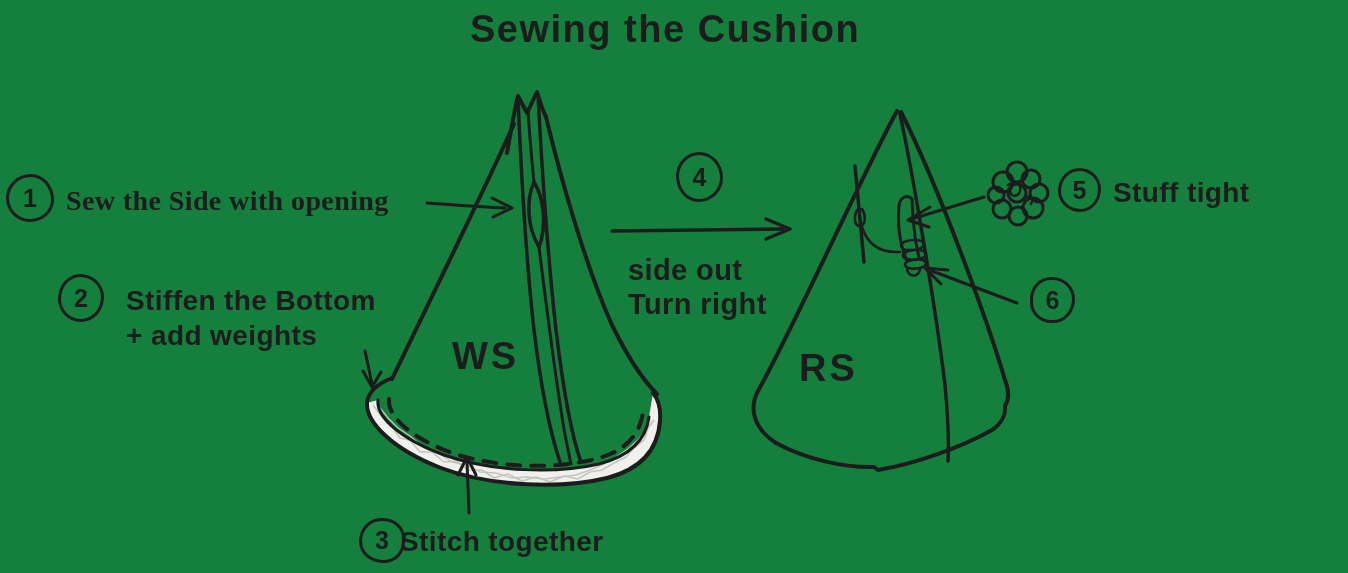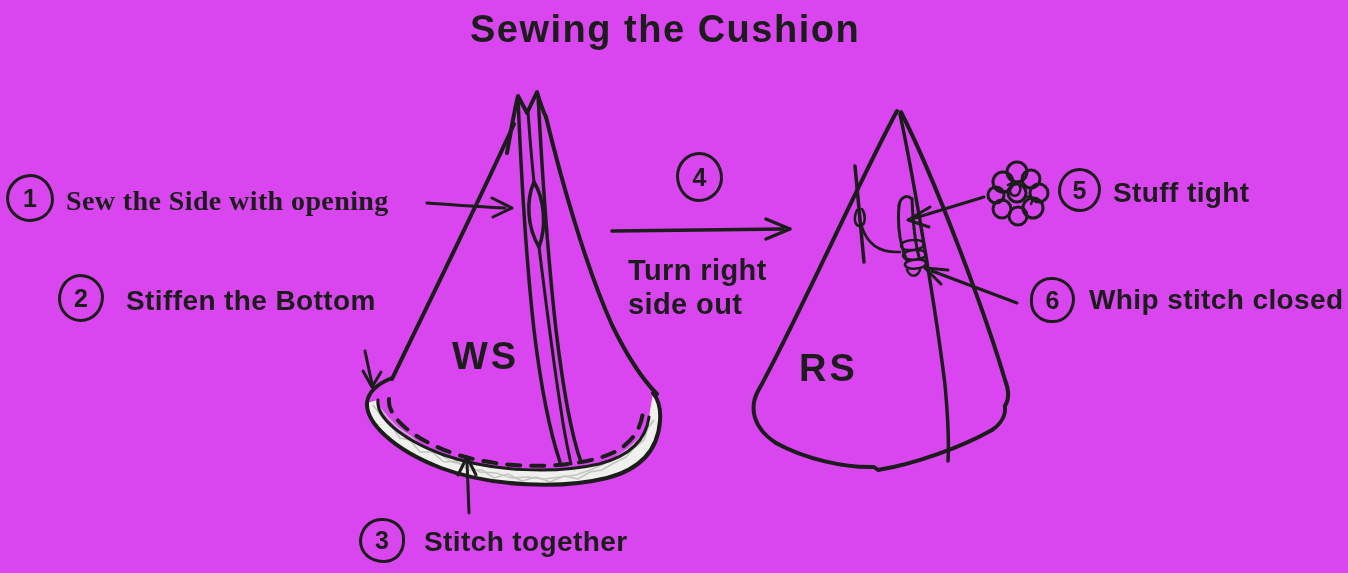--- a/index.html
+++ b/index.html
@@ -1,19 +1,19 @@
 <!DOCTYPE html>
 <html><head>
 <meta charset="utf-8">
 <style>
   html,body{margin:0;padding:0;background:#ffffff;}
   .canvas{
     position:relative;
     width:1348px;height:573px;
-    background:#d946ef;
+    background:#15803d;
     overflow:hidden;
     color:#1c1c1c;
     font-family:"Liberation Sans", sans-serif;
   }
   .canvas svg{position:absolute;left:0;top:0;}
   .hand{
     position:absolute;
     color:#1c1c1c;
     font-weight:600;
     font-size:28px;
@@ -150,41 +150,41 @@
   <div class="stepnum" style="left:6px;top:174px;width:48px;height:48px;border-radius:52% 48% 50% 50%/50% 54% 46% 50%;">
     <span>1</span>
   </div>
   <div class="hand" style="left:66px;top:184px;font-family:Liberation Serif, serif;">Sew the Side with opening</div>
 
   <div class="stepnum" style="left:58px;top:274px;width:46px;height:48px;border-radius:48% 52% 50% 50%/52% 48% 52% 48%;">
     <span>2</span>
   </div>
   <div class="hand" style="left:116px;top:283px;line-height:35px;margin-left:10px;">
     <div>Stiffen the Bottom</div>
+    <div>+ add weights</div>
   </div>
 
   <div class="stepnum" style="left:359px;top:518px;width:46px;height:45px;border-radius:50% 50% 46% 54%/54% 46% 50% 50%;">
     <span>3</span>
   </div>
-  <div class="hand" style="left:424px;top:525px;">Stitch together</div>
+  <div class="hand" style="left:400px;top:525px;">Stitch together</div>
 
   <div class="stepnum" style="left:676px;top:152px;width:47px;height:50px;border-radius:50% 50% 52% 48%/48% 52% 48% 52%;">
     <span>4</span>
   </div>
   <div class="hand" style="left:628px;top:253px;font-size:29px;line-height:34px;">
+    <div>side out</div>
     <div>Turn right</div>
-    <div>side out</div>
   </div>
 
   <div class="stepnum" style="left:1058px;top:168px;width:43px;height:44px;border-radius:50% 50% 48% 52%/52% 48% 52% 48%;">
     <span>5</span>
   </div>
   <div class="hand" style="left:1113px;top:176px;text-align:center;">Stuff tight</div>
 
   <div class="stepnum" style="left:1030px;top:277px;width:45px;height:46px;border-radius:48% 52% 50% 50%/50% 50% 54% 46%;">
     <span>6</span>
   </div>
-  <div class="hand" style="left:1089px;top:283px;">Whip stitch closed</div>
 
   <div class="side-label" style="left:452px;top:335px;">WS</div>
   <div class="side-label" style="left:799px;top:347px;">RS</div>
 
 </div>
 
 </body></html>

